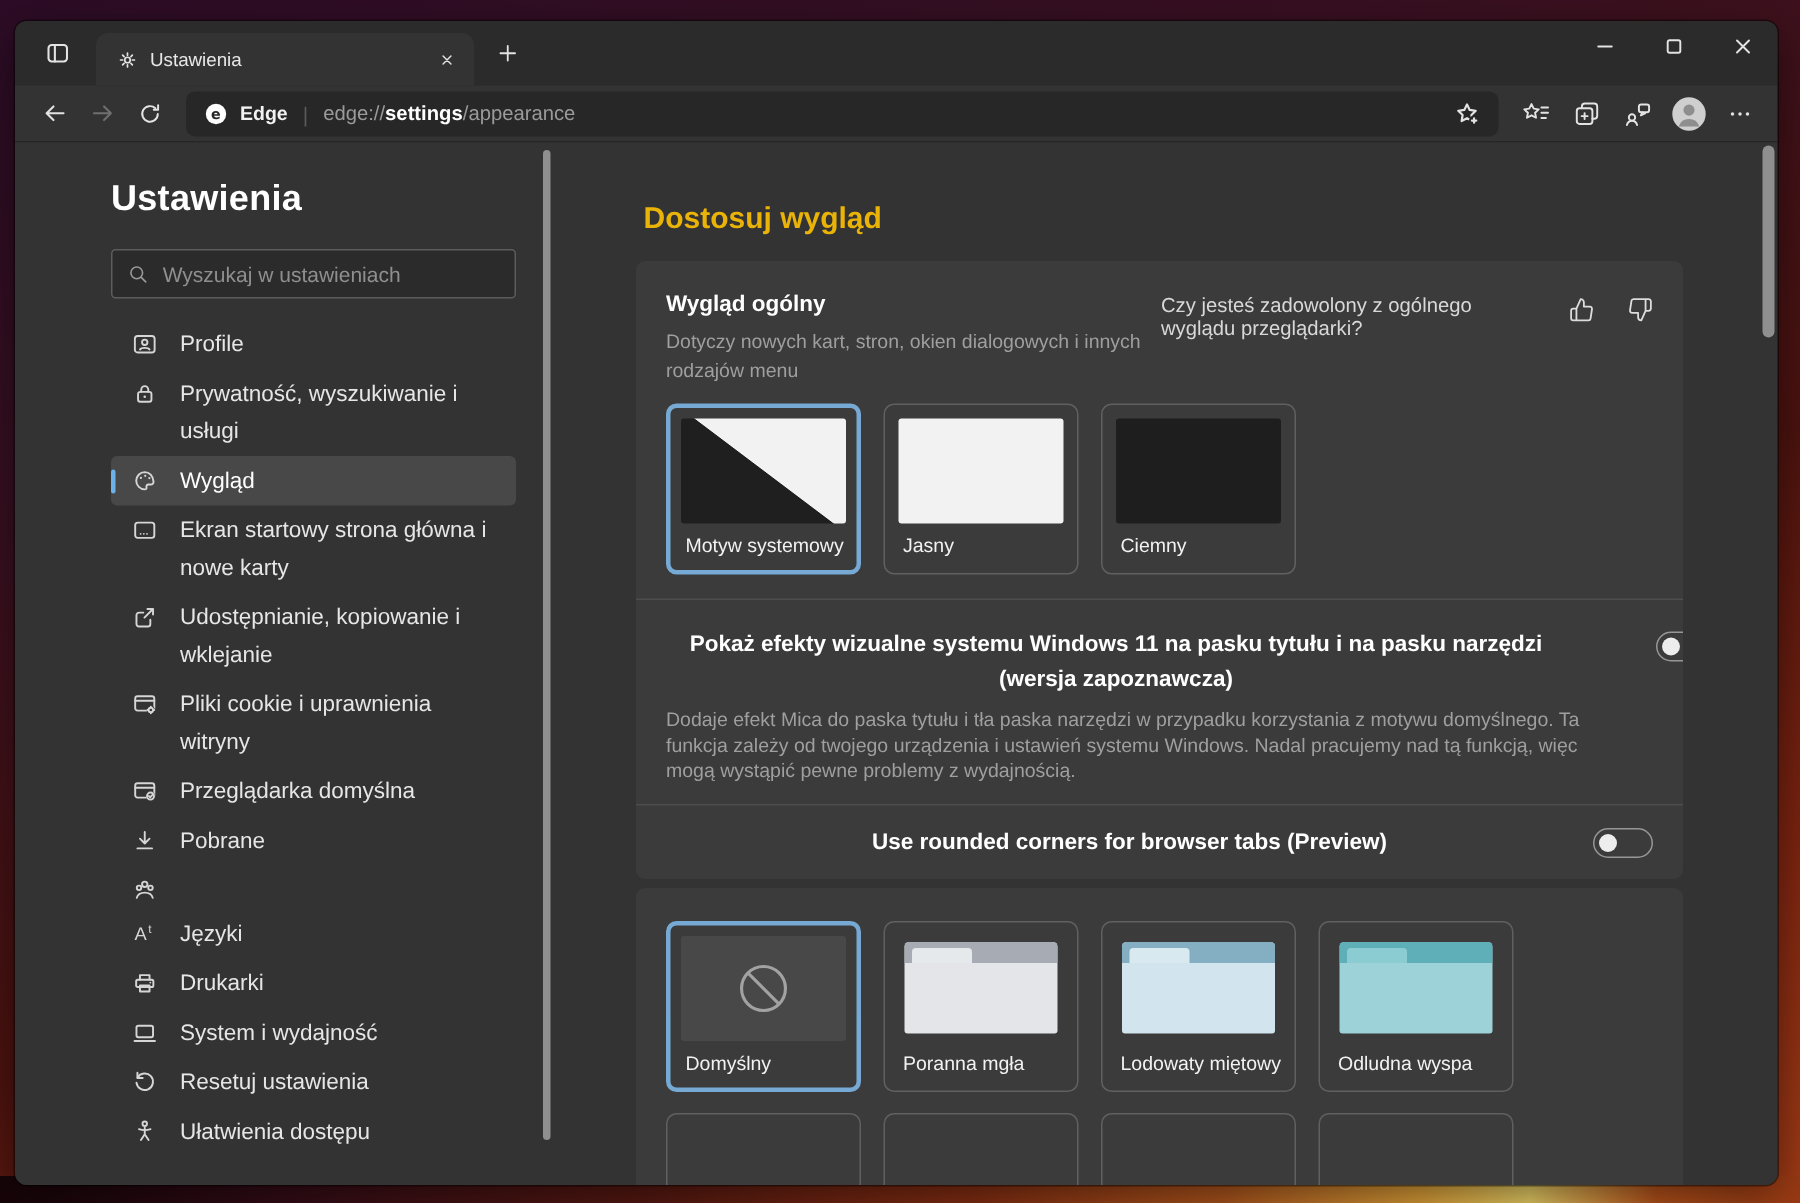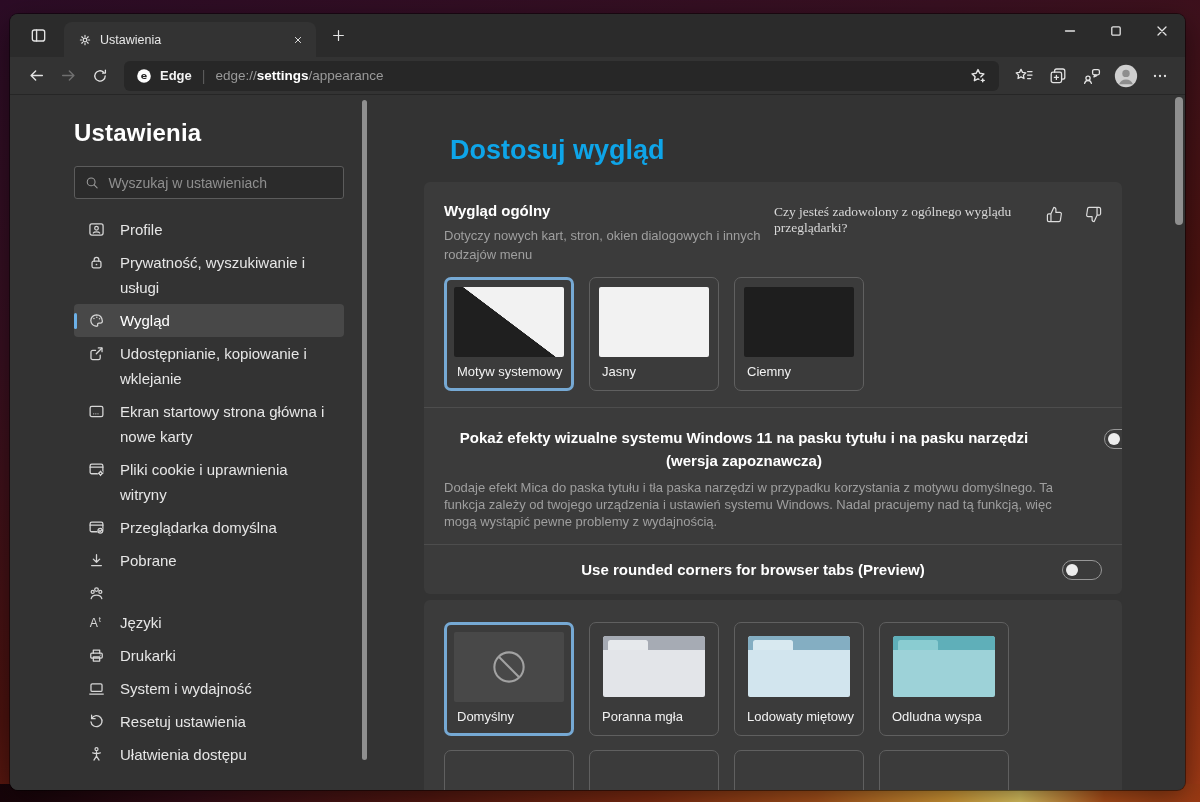--- a/index.html
+++ b/index.html
@@ -47,28 +47,28 @@
   .nav-item { display:flex; gap:15px; padding:4px 8px 4px 14px; border-radius:4px; align-items:flex-start;
               font-size:15px; line-height:25px; color:#e6e6e6; cursor:pointer; position:relative; }
   .nav-item svg { margin-top:4px; flex-shrink:0; }
   .nav-item.active { background:#484848; color:#ffffff; }
   .nav-item.active::before { content:''; position:absolute; left:0; top:50%; transform:translateY(-50%);
               width:3px; height:16px; border-radius:2px; background:#6cb1e8; }
   .side-scroll { position:absolute; left:352px; top:5px; width:5px; height:660px; background:#8f8f8f; border-radius:3px; cursor:pointer; }
   .main-scroll { position:absolute; right:2px; top:2px; width:8px; height:128px; background:#8f8f8f; border-radius:4px; cursor:pointer; }
   
   .main { flex:1; padding:40px 0 0 54px; }
-  .page-title { font-size:27px; font-weight:700; color:#0ea5e9; margin:0 0 16px 26px; }
+  .page-title { font-size:20px; font-weight:700; color:#eab308; margin:0 0 16px 5px; }
   .card { width:698px; background:#3b3b3b; border-radius:6px; overflow:hidden; }
   .divider { height:1px; background:#4d4d4d; }
   .row1 { padding:20px 20px 16px; }
   .row-head { display:flex; justify-content:space-between; }
   .sec-title { font-size:15px; font-weight:700; color:#ffffff; }
   .sec-desc { font-size:13px; line-height:19px; color:#9f9f9f; margin-top:7px; width:330px; }
-  .feedback { display:flex; align-items:flex-start; gap:22px; padding-top:2px;font-family:Liberation Serif, serif; }
+  .feedback { display:flex; align-items:flex-start; gap:22px; padding-top:2px; }
   .fb-q { font-size:13.5px; color:#d8d8d8; }
   .fb-btn { width:20px; height:20px; display:flex; align-items:center; justify-content:center; cursor:pointer; }
   .mode-row, .themes-row { display:flex; gap:15px; }
   .mode-row { margin-top:13px; }
   .mini-card { width:130px; height:114px; background:#3b3b3b; border:1px solid #606060; border-radius:7px;
                padding:9px; display:flex; flex-direction:column; cursor:pointer; flex-shrink:0; }
   .mini-card.selected { border:3px solid #76a9d4; padding:7px; }
   .mini-preview { width:100%; height:70px; border-radius:2px; position:relative; }
   .mini-label { font-size:13px; color:#f2f2f2; margin-top:7px; padding-left:3px; white-space:nowrap; }
   .pv-split { background:linear-gradient(217deg,#f2f2f2 49.6%,#1f1f1f 50%); }
@@ -244,34 +244,34 @@
           <svg class="sic" width="17" height="17" viewBox="0 0 16 16">
               <path d="M8 2.6a5.4 5.4 0 1 0 .1 10.8c.8 0 1.2-.6 1-1.3-.3-.9.3-1.7 1.2-1.7h1.5c1.1 0 1.8-.8 1.7-1.9C13.2 4.9 10.9 2.6 8 2.6z"></path>
               <circle cx="5.6" cy="6.2" r=".7" fill="#d6d6d6" stroke="none"></circle>
               <circle cx="8.3" cy="4.9" r=".7" fill="#d6d6d6" stroke="none"></circle>
               <circle cx="10.9" cy="6.3" r=".7" fill="#d6d6d6" stroke="none"></circle>
             </svg>
           <span>Wygląd</span>
         </div>
         <div class="nav-item">
           <svg class="sic" width="17" height="17" viewBox="0 0 16 16">
-              <path d="M9.7 2.8h3.5v3.5"></path>
-              <path d="M13 3L7.8 8.2"></path>
-              <path d="M11.5 9.5v2.7a1.6 1.6 0 0 1-1.6 1.6H4.4a1.6 1.6 0 0 1-1.6-1.6V6.7a1.6 1.6 0 0 1 1.6-1.6h2.7"></path>
-            </svg>
-          <span>Udostępnianie, kopiowanie i wklejanie</span>
-        </div>
-        <div class="nav-item">
-          <svg class="sic" width="17" height="17" viewBox="0 0 16 16">
               <rect x="2" y="3.2" width="12" height="9.6" rx="1.6"></rect>
               <circle cx="5.4" cy="10.2" r=".55" fill="#d6d6d6" stroke="none"></circle>
               <circle cx="7.4" cy="10.2" r=".55" fill="#d6d6d6" stroke="none"></circle>
               <circle cx="9.4" cy="10.2" r=".55" fill="#d6d6d6" stroke="none"></circle>
             </svg>
           <span>Ekran startowy strona główna i nowe karty</span>
+        </div>
+        <div class="nav-item">
+          <svg class="sic" width="17" height="17" viewBox="0 0 16 16">
+              <path d="M9.7 2.8h3.5v3.5"></path>
+              <path d="M13 3L7.8 8.2"></path>
+              <path d="M11.5 9.5v2.7a1.6 1.6 0 0 1-1.6 1.6H4.4a1.6 1.6 0 0 1-1.6-1.6V6.7a1.6 1.6 0 0 1 1.6-1.6h2.7"></path>
+            </svg>
+          <span>Udostępnianie, kopiowanie i wklejanie</span>
         </div>
         <div class="nav-item">
           <svg class="sic" width="17" height="17" viewBox="0 0 16 16">
               <rect x="2" y="3" width="12" height="9" rx="1.5"></rect>
               <path d="M2 5.8h12"></path>
               <circle cx="11.8" cy="11.6" r="2.6" fill="#333333" stroke="none"></circle>
               <circle cx="11.8" cy="11.6" r="1.4"></circle>
               <path d="M11.8 9.5v.7M11.8 13v.7M9.7 11.6h.7M13.2 11.6h.7"></path>
             </svg>
           <span>Pliki cookie i uprawnienia witryny</span>

